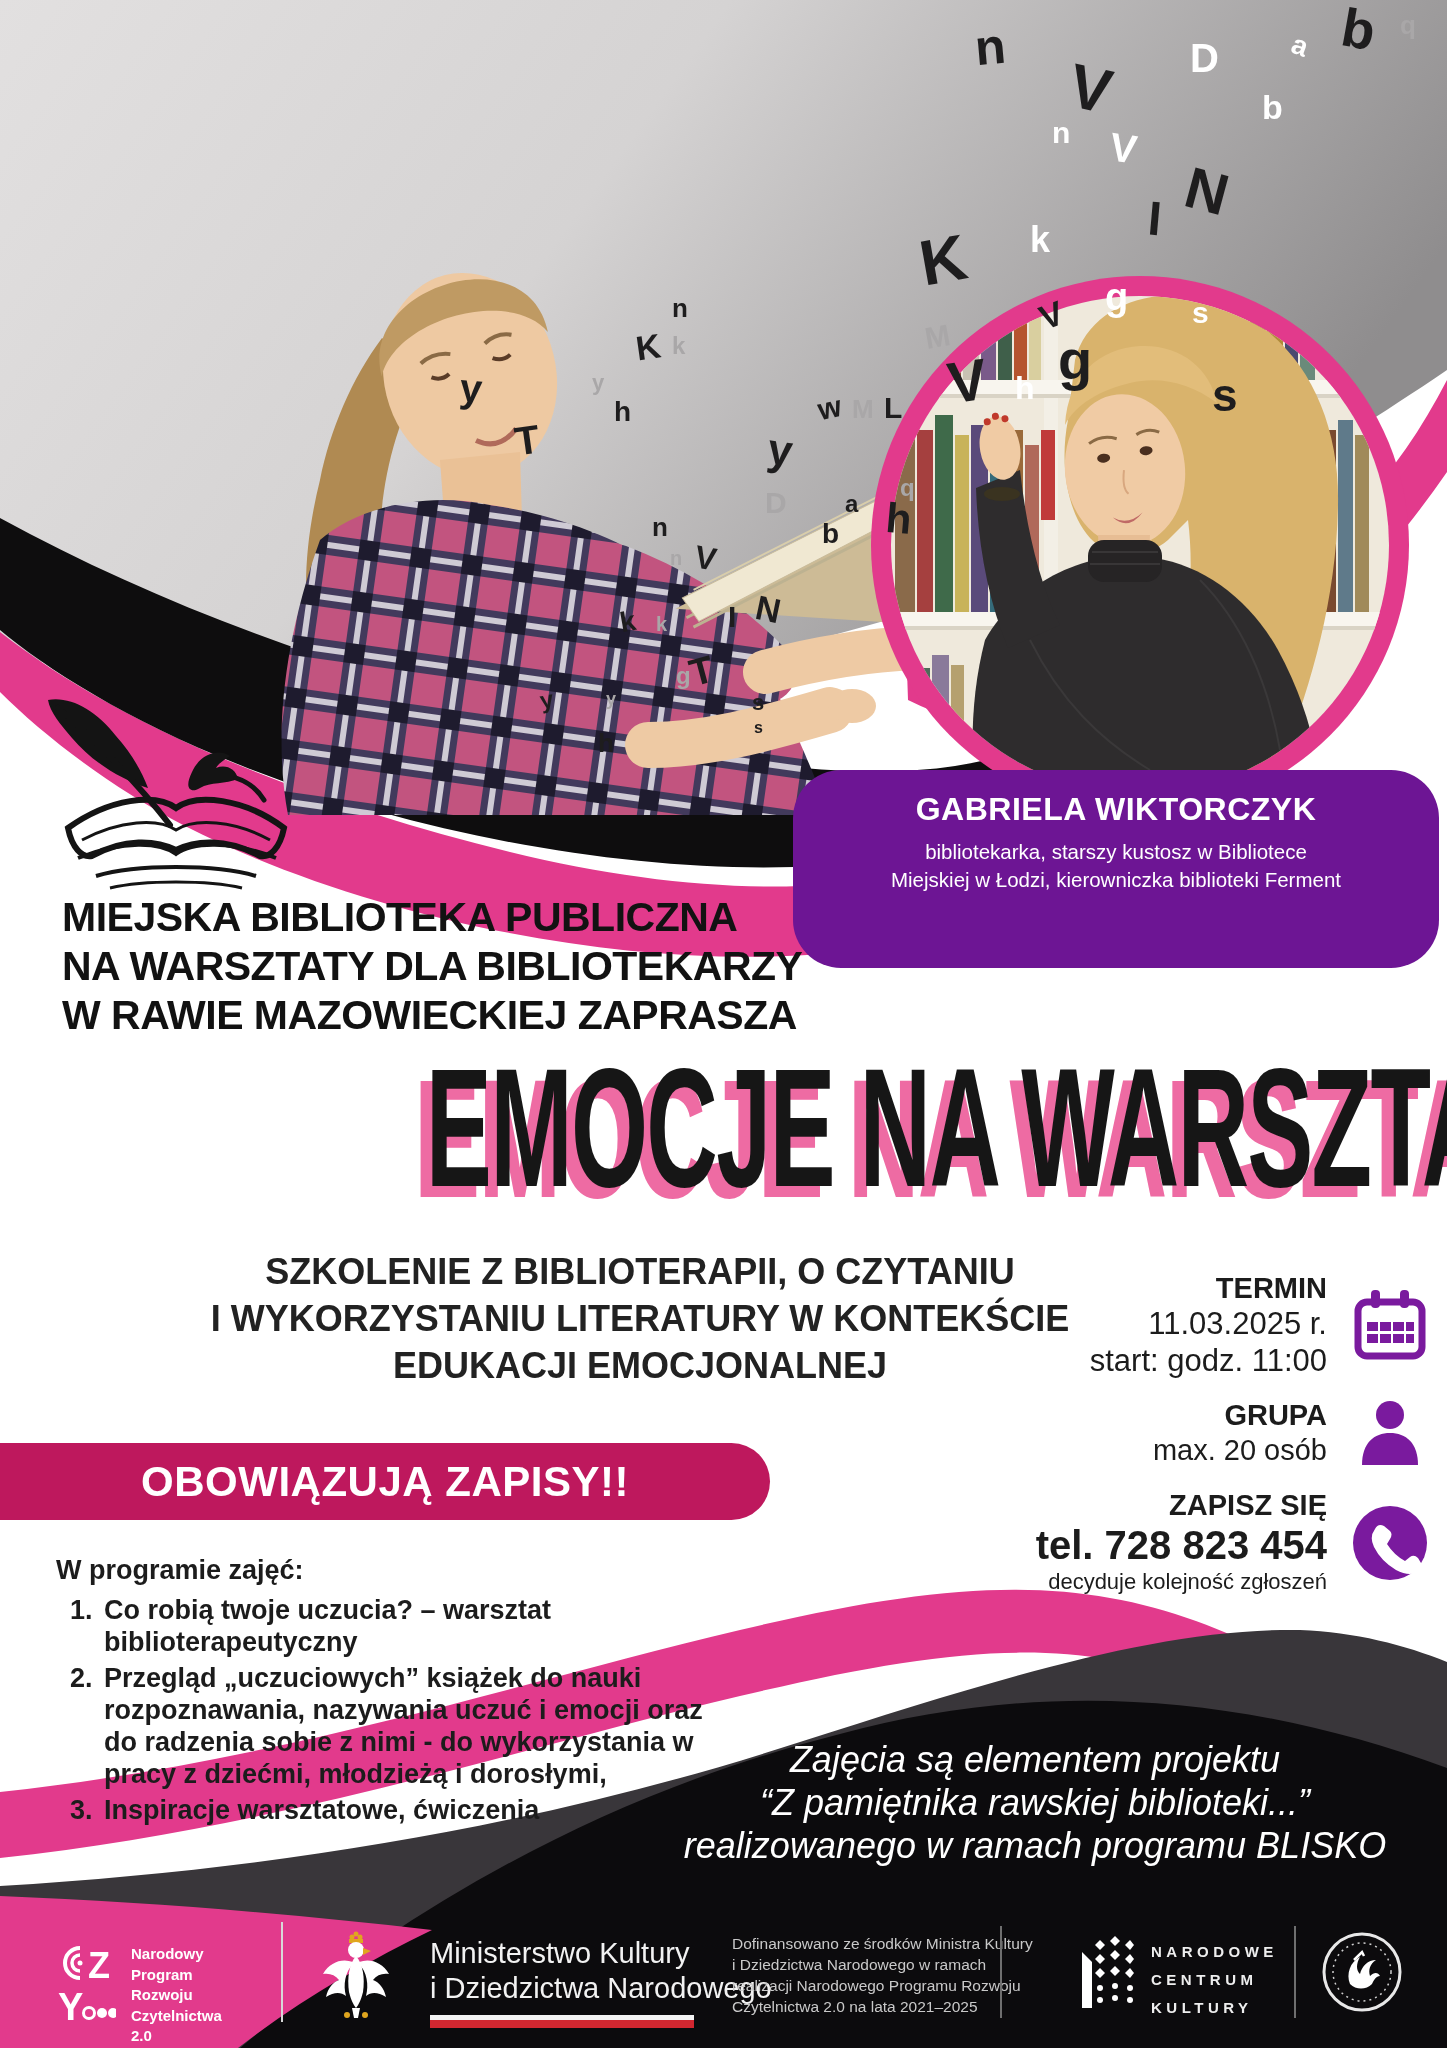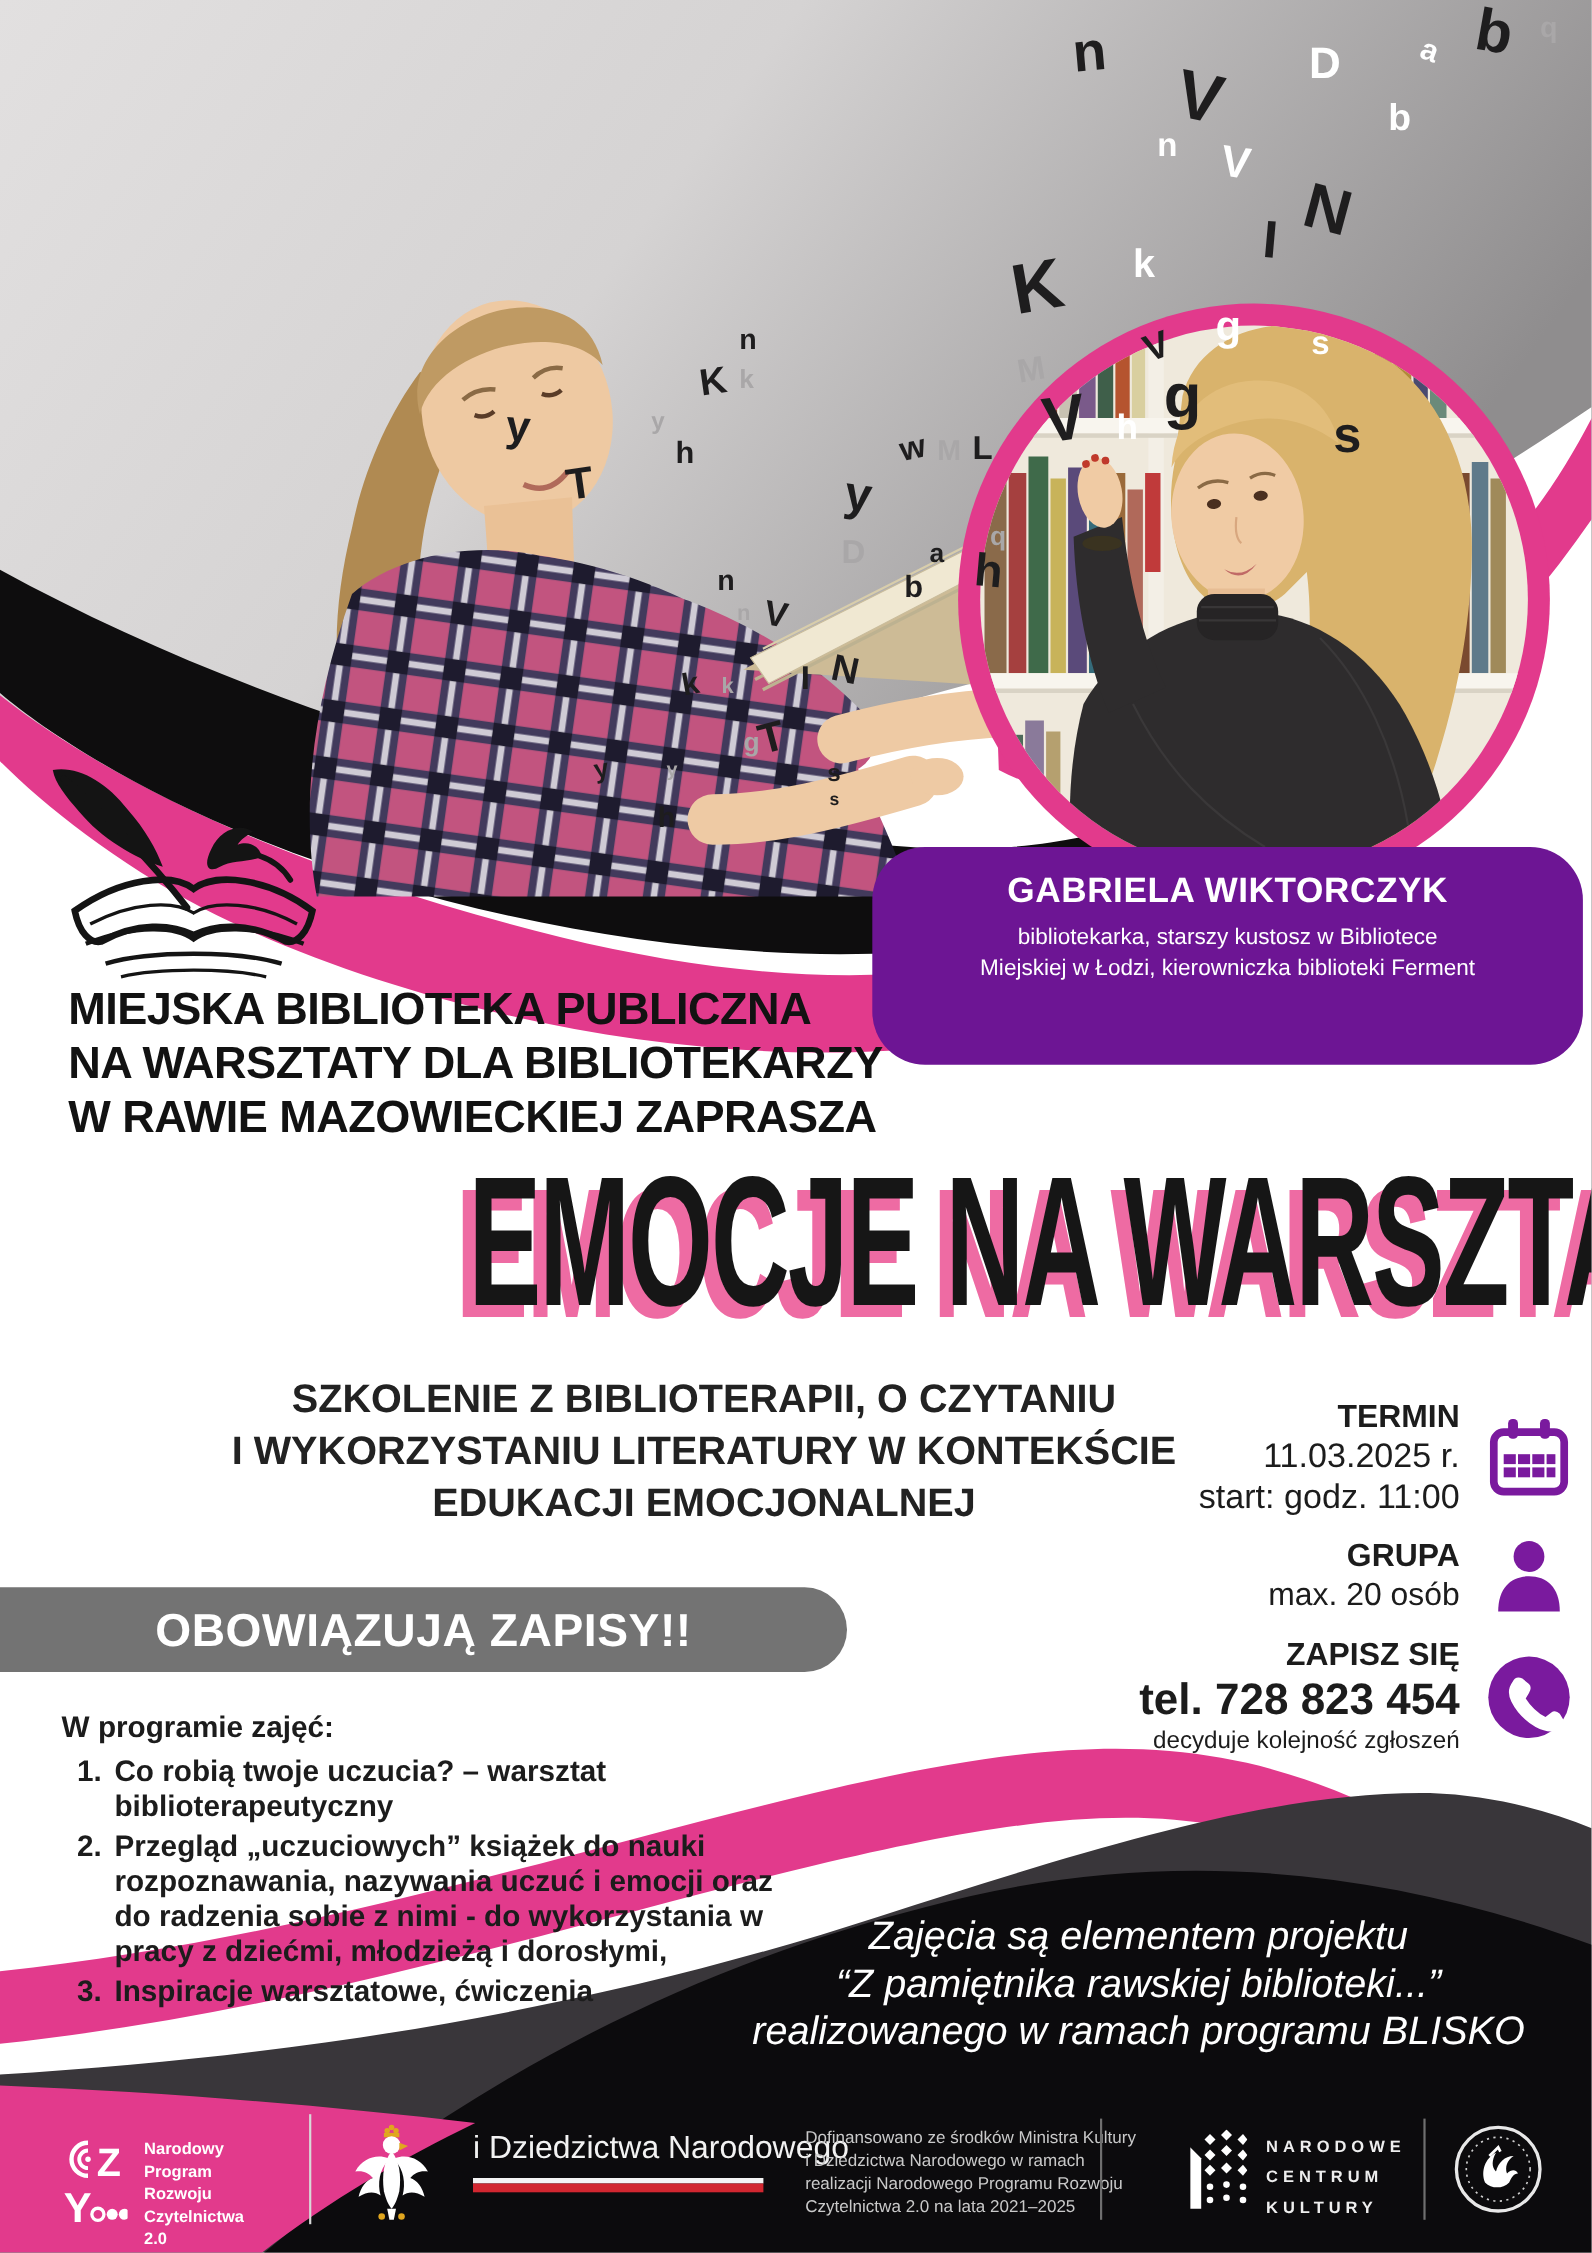--- a/index.html
+++ b/index.html
@@ -39,21 +39,21 @@
   .drow{display:flex;align-items:center;justify-content:flex-end;gap:20px;margin-bottom:20px;}
   .dtext{text-align:right;}
   .dlabel{font-size:29px;font-weight:bold;}
   .dval{font-size:31px;line-height:37px;}
   .dval-b{font-size:29px;font-weight:normal;line-height:37px;}
   .dphone{font-size:40px;font-weight:bold;line-height:46px;}
   .dnote{font-size:22px;line-height:28px;}
   .dicon{width:86px;display:flex;justify-content:center;}
 
   
-  .banner{left:0;top:1443px;width:770px;height:77px;background:#737373;border-radius:0 39px 39px 0;
+  .banner{left:0;top:1443px;width:770px;height:77px;background:#be185d;border-radius:0 39px 39px 0;
     display:flex;align-items:center;justify-content:center;color:#fff;font-size:42px;font-weight:bold;
     letter-spacing:.5px;box-sizing:border-box;z-index:2;}
 
   
   .program{left:56px;top:1554px;width:680px;color:#1c1c1c;font-size:27px;line-height:32px;z-index:2;font-weight:bold;}
   .prog-head{margin-bottom:8px;}
   .prog-item{position:relative;padding-left:48px;margin-top:4px;width:600px;}
   .prog-num{position:absolute;left:14px;top:0;}
 
   
@@ -408,20 +408,21 @@
     <path d="M38,26 C45,34 47,48 45,62 C43,70 41,74 38,78 C35,74 33,70 31,62 C29,48 31,34 38,26 Z" fill="#ffffff"></path>
     <path d="M35,32 C24,28 12,32 5,44 C12,43 17,45 21,50 C15,52 10,58 8,67 C16,62 23,62 28,66 C25,55 27,42 35,34 Z" fill="#ffffff"></path>
     <path d="M41,32 C52,28 64,32 71,44 C64,43 59,45 55,50 C61,52 66,58 68,67 C60,62 53,62 48,66 C51,55 49,42 41,34 Z" fill="#ffffff"></path>
     <path d="M34,78 L42,78 L40,88 L36,88 Z" fill="#ffffff"></path>
     <circle cx="29" cy="85" r="3" fill="#e0a61f"></circle>
       <circle cx="47" cy="85" r="3" fill="#e0a61f"></circle>
   </svg>
 
   <div class="abs f-min">
     <div>
+      <div>Ministerstwo Kultury</div>
       <div>i Dziedzictwa Narodowego</div>
     </div>
     <div class="f-stripe">
       <div class="f-stripe-w"></div>
       <div class="f-stripe-r"></div>
     </div>
   </div>
 
   <div class="abs f-fund">
     <div>Dofinansowano ze środków Ministra Kultury</div>

